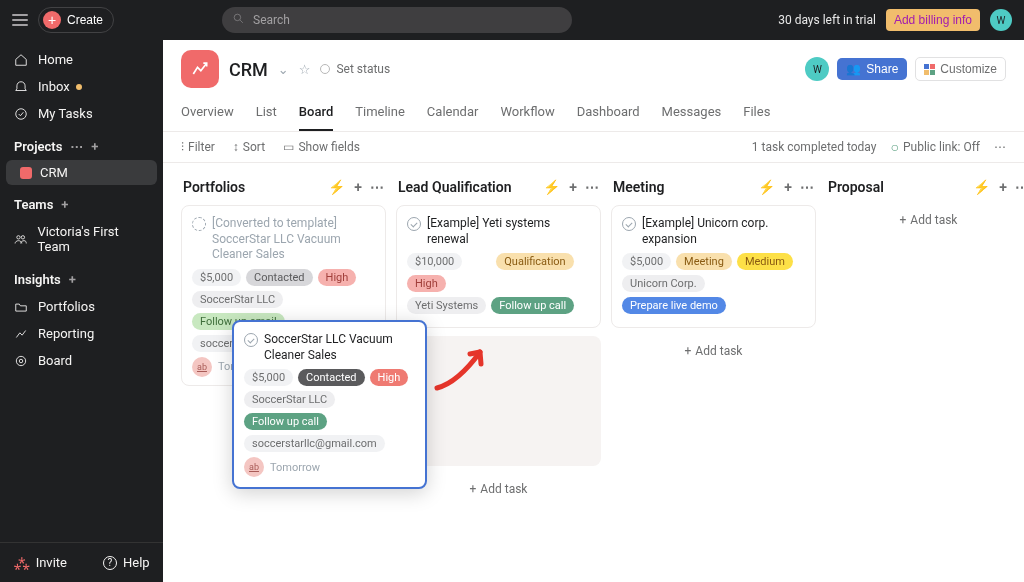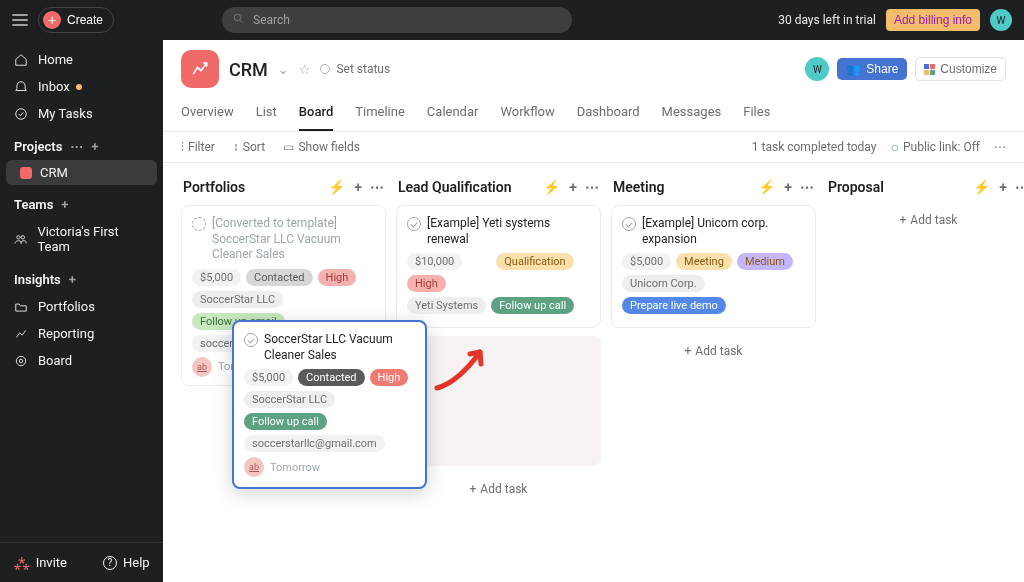--- a/index.html
+++ b/index.html
@@ -348,21 +348,21 @@
               <span class="more">⋯</span>
             </div>
             <div class="card">
               <div class="card-title-row">
                 <span class="check-circle"></span>
                 <span>[Example] Unicorn corp. expansion</span>
               </div>
               <div class="tags">
                 <span class="tag" style="background: rgb(241, 242, 244); color: rgb(109, 110, 111);">$5,000</span>
                 <span class="tag" style="background: rgb(249, 224, 173); color: rgb(138, 91, 18);">Meeting</span>
-                <span class="tag" style="background: #c4b5fd; color: rgb(138, 91, 18);">Medium</span>
+                <span class="tag" style="background: #fde047; color: rgb(138, 91, 18);">Medium</span>
               </div>
               <div class="tags">
                 <span class="tag" style="background: rgb(238, 238, 240); color: rgb(109, 110, 111);">Unicorn Corp.</span>
                 <span class="tag" style="background: rgb(83, 136, 230); color: rgb(255, 255, 255);">Prepare live demo</span>
               </div>
             </div>
             <div class="add-task">
               <span>+</span>
               <span>Add task</span>
             </div>

